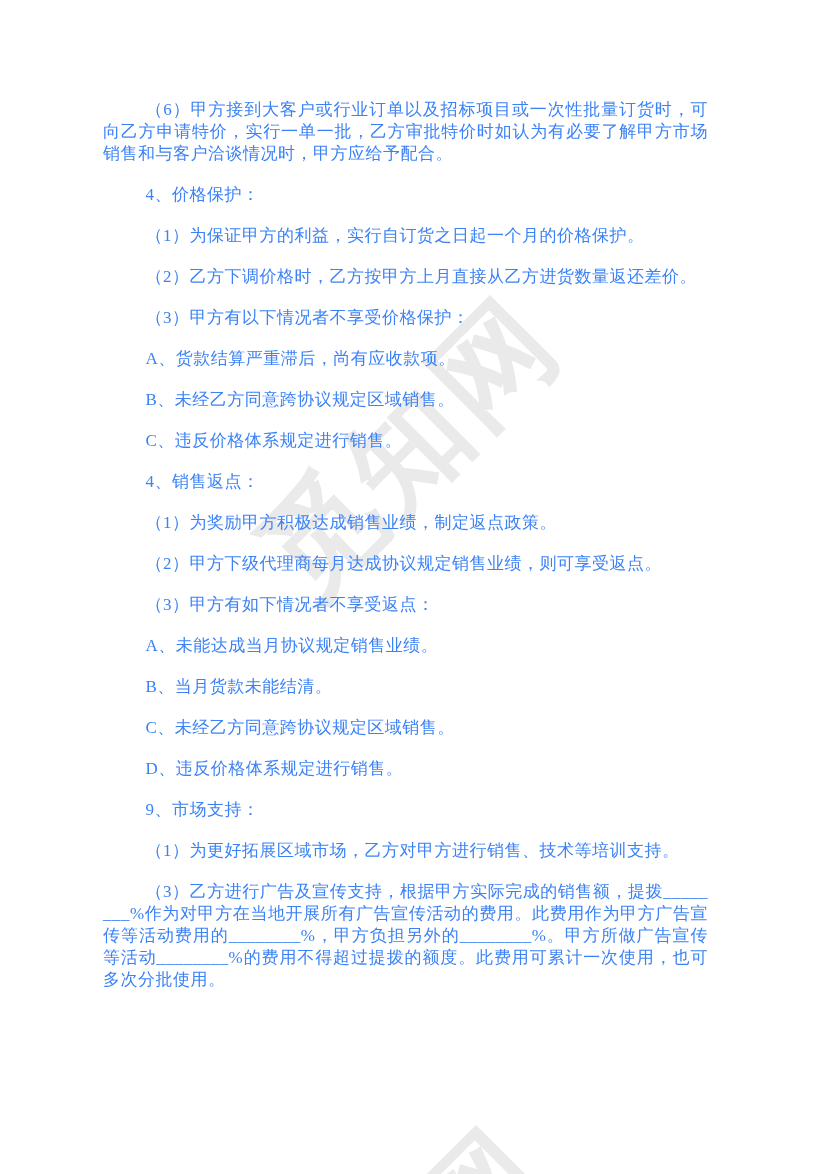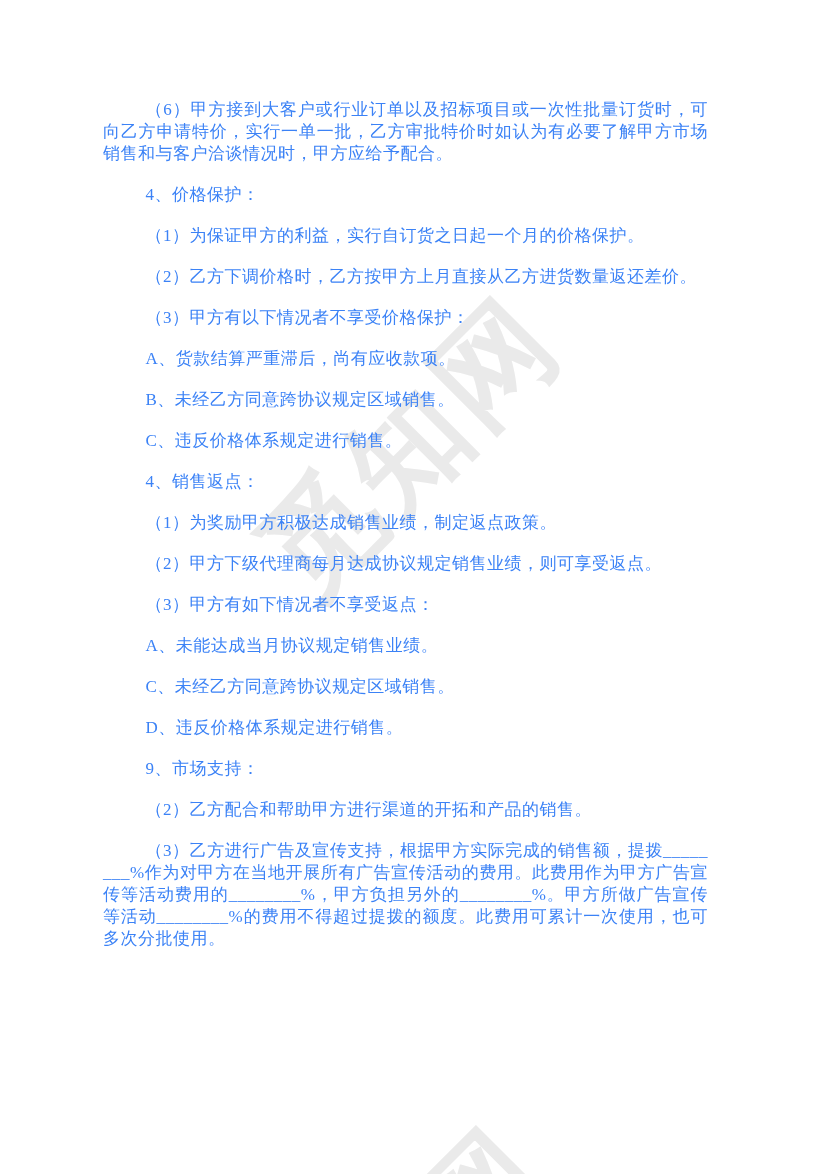--- a/index.html
+++ b/index.html
@@ -70,20 +70,21 @@
       <p class="para">（2）乙方下调价格时，乙方按甲方上月直接从乙方进货数量返还差价。</p>
       <p class="para">（3）甲方有以下情况者不享受价格保护：</p>
       <p class="para">A、货款结算严重滞后，尚有应收款项。</p>
       <p class="para">B、未经乙方同意跨协议规定区域销售。</p>
       <p class="para">C、违反价格体系规定进行销售。</p>
       <p class="para">4、销售返点：</p>
       <p class="para">（1）为奖励甲方积极达成销售业绩，制定返点政策。</p>
       <p class="para">（2）甲方下级代理商每月达成协议规定销售业绩，则可享受返点。</p>
       <p class="para">（3）甲方有如下情况者不享受返点：</p>
       <p class="para">A、未能达成当月协议规定销售业绩。</p>
+      <p class="para">B、当月货款未能结清。</p>
       <p class="para">C、未经乙方同意跨协议规定区域销售。</p>
       <p class="para">D、违反价格体系规定进行销售。</p>
       <p class="para">9、市场支持：</p>
-      <p class="para">（2）乙方配合和帮助甲方进行渠道的开拓和产品的销售。</p>
+      <p class="para">（1）为更好拓展区域市场，乙方对甲方进行销售、技术等培训支持。</p>
       <p class="para">（3）乙方进行广告及宣传支持，根据甲方实际完成的销售额，提拨________%作为对甲方在当地开展所有广告宣传活动的费用。此费用作为甲方广告宣传等活动费用的________%，甲方负担另外的________%。甲方所做广告宣传等活动________%的费用不得超过提拨的额度。此费用可累计一次使用，也可多次分批使用。</p>
     </div>
 
 </div>
 
 </body></html>

